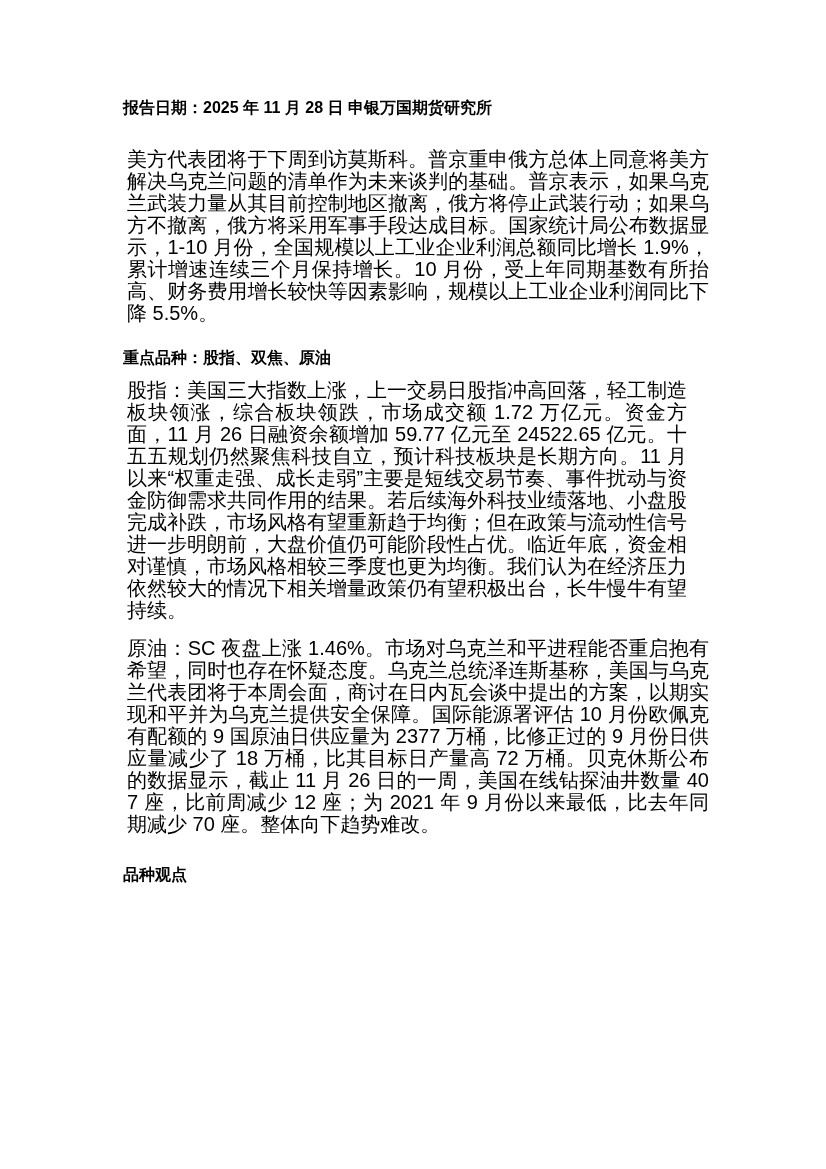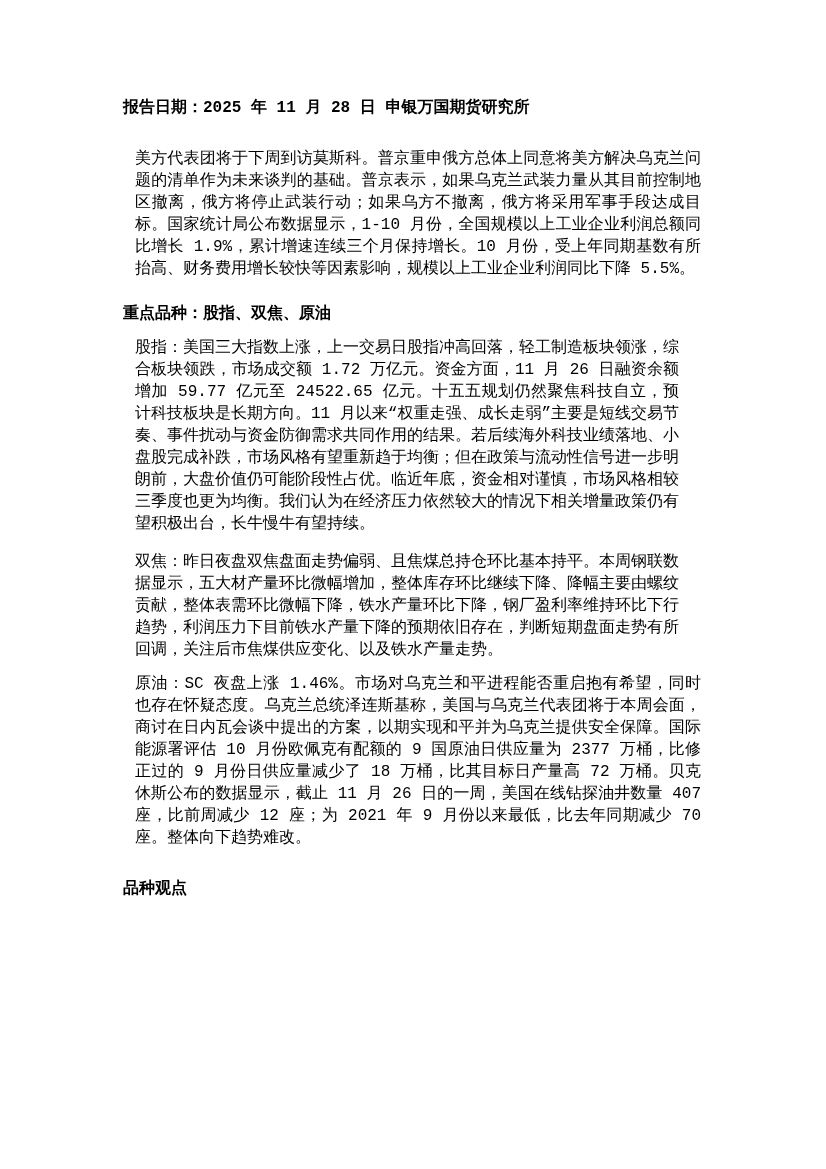--- a/index.html
+++ b/index.html
@@ -6,40 +6,40 @@
     margin: 0;
     padding: 0;
     background: #ffffff;
   }
   .page {
     position: relative;
     width: 826px;
     height: 1169px;
     background: #ffffff;
     overflow: hidden;
-    font-family: Liberation Mono, monospace;
+    font-family: Liberation Sans, sans-serif;
     color: #000000;
   }
   .content {
     position: absolute;
     left: 123px;
     top: 97px;
     width: 590px;
   }
   .doc-header,
   .doc-heading {
     font-weight: bold;
     font-size: 16px;
     line-height: 22px;
     margin: 0;
   }
   .doc-para {
-    font-size: 16px;
+    font-size: 20px;
     line-height: 22px;
-    margin: 12px;
+    margin: 4px;
     text-align: justify;
     text-justify: inter-ideograph;
     word-break: break-all;
   }
   .doc-header   { margin-bottom: 29px; }
   .h-chief      { margin-bottom: 13px; }
   .p-chief      { margin-bottom: 23px; }
   .h-key        { margin-bottom: 10px;  }
   .p-stock      { margin-bottom: 16px; padding-right: 22px; }
   .p-coking     { margin-bottom: 3px;  padding-right: 22px; }
@@ -54,20 +54,19 @@
 
     <p class="doc-header">报告日期：2025 年 11 月 28 日 申银万国期货研究所</p>
 
 
     <p class="doc-para p-chief">美方代表团将于下周到访莫斯科。普京重申俄方总体上同意将美方解决乌克兰问题的清单作为未来谈判的基础。普京表示，如果乌克兰武装力量从其目前控制地区撤离，俄方将停止武装行动；如果乌方不撤离，俄方将采用军事手段达成目标。国家统计局公布数据显示，1-10 月份，全国规模以上工业企业利润总额同比增长 1.9%，累计增速连续三个月保持增长。10 月份，受上年同期基数有所抬高、财务费用增长较快等因素影响，规模以上工业企业利润同比下降 5.5%。</p>
 
     <p class="doc-heading h-key">重点品种：股指、双焦、原油</p>
 
     <p class="doc-para p-stock">股指：美国三大指数上涨，上一交易日股指冲高回落，轻工制造板块领涨，综合板块领跌，市场成交额 1.72 万亿元。资金方面，11 月 26 日融资余额增加 59.77 亿元至 24522.65 亿元。十五五规划仍然聚焦科技自立，预计科技板块是长期方向。11 月以来“权重走强、成长走弱”主要是短线交易节奏、事件扰动与资金防御需求共同作用的结果。若后续海外科技业绩落地、小盘股完成补跌，市场风格有望重新趋于均衡；但在政策与流动性信号进一步明朗前，大盘价值仍可能阶段性占优。临近年底，资金相对谨慎，市场风格相较三季度也更为均衡。我们认为在经济压力依然较大的情况下相关增量政策仍有望积极出台，长牛慢牛有望持续。</p>
 
-    <p class="doc-para p-coking">双焦：昨日夜盘双焦盘面走势偏弱、且焦煤总持仓环比基本持平。本周钢联数据显示，五大材产量环比微幅增加，整体库存环比继续下降、降幅主要由螺纹贡献，整体表需环比微幅下降，铁水产量环比下降，钢厂盈利率维持环比下行趋势，利润压力下目前铁水产量下降的预期依旧存在，判断短期盘面走势有所回调，关注后市焦煤供应变化、以及铁水产量走势。</p>
 
     <p class="doc-para p-crude">原油：SC 夜盘上涨 1.46%。市场对乌克兰和平进程能否重启抱有希望，同时也存在怀疑态度。乌克兰总统泽连斯基称，美国与乌克兰代表团将于本周会面，商讨在日内瓦会谈中提出的方案，以期实现和平并为乌克兰提供安全保障。国际能源署评估 10 月份欧佩克有配额的 9 国原油日供应量为 2377 万桶，比修正过的 9 月份日供应量减少了 18 万桶，比其目标日产量高 72 万桶。贝克休斯公布的数据显示，截止 11 月 26 日的一周，美国在线钻探油井数量 407 座，比前周减少 12 座；为 2021 年 9 月份以来最低，比去年同期减少 70 座。整体向下趋势难改。</p>
 
     <p class="doc-heading h-views">品种观点</p>
 
   </div>
 </div>
 
 </body></html>

